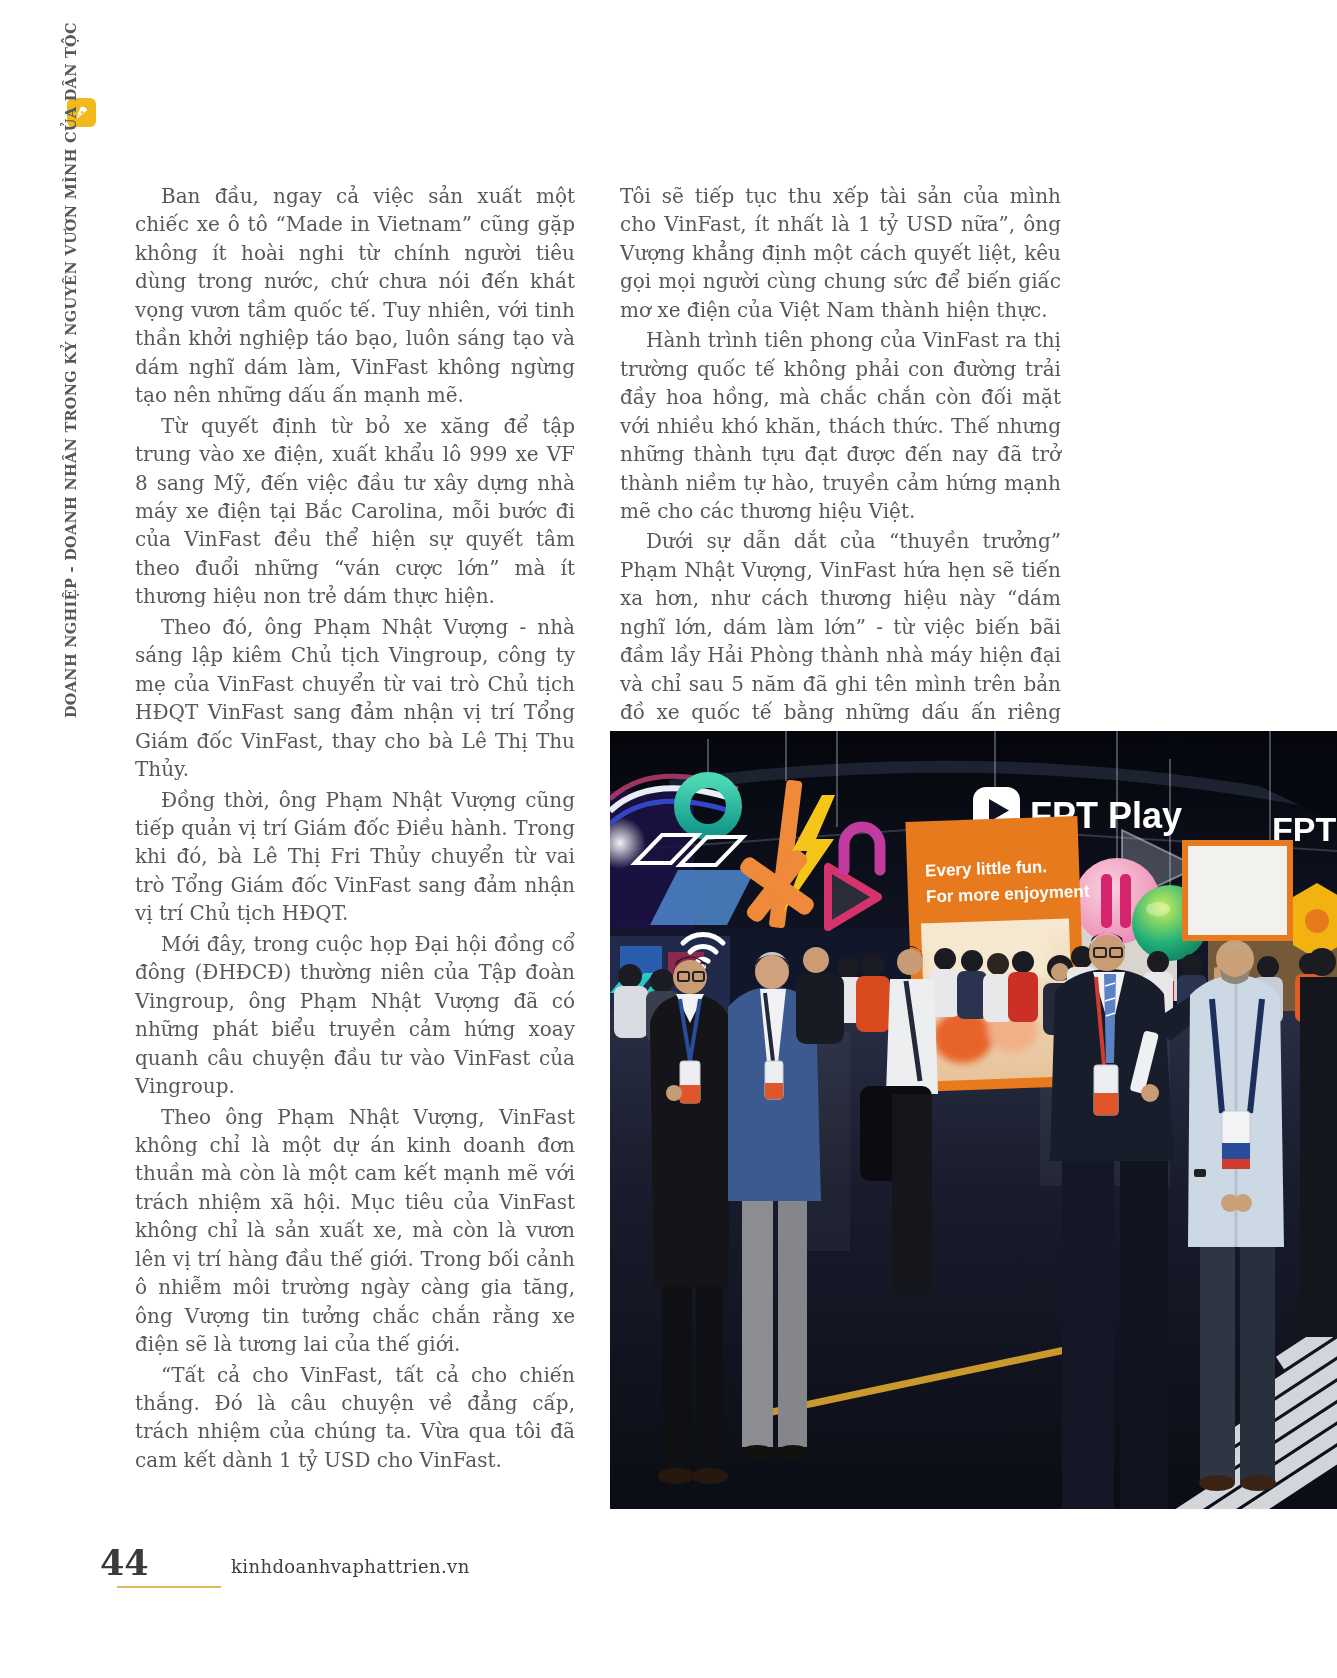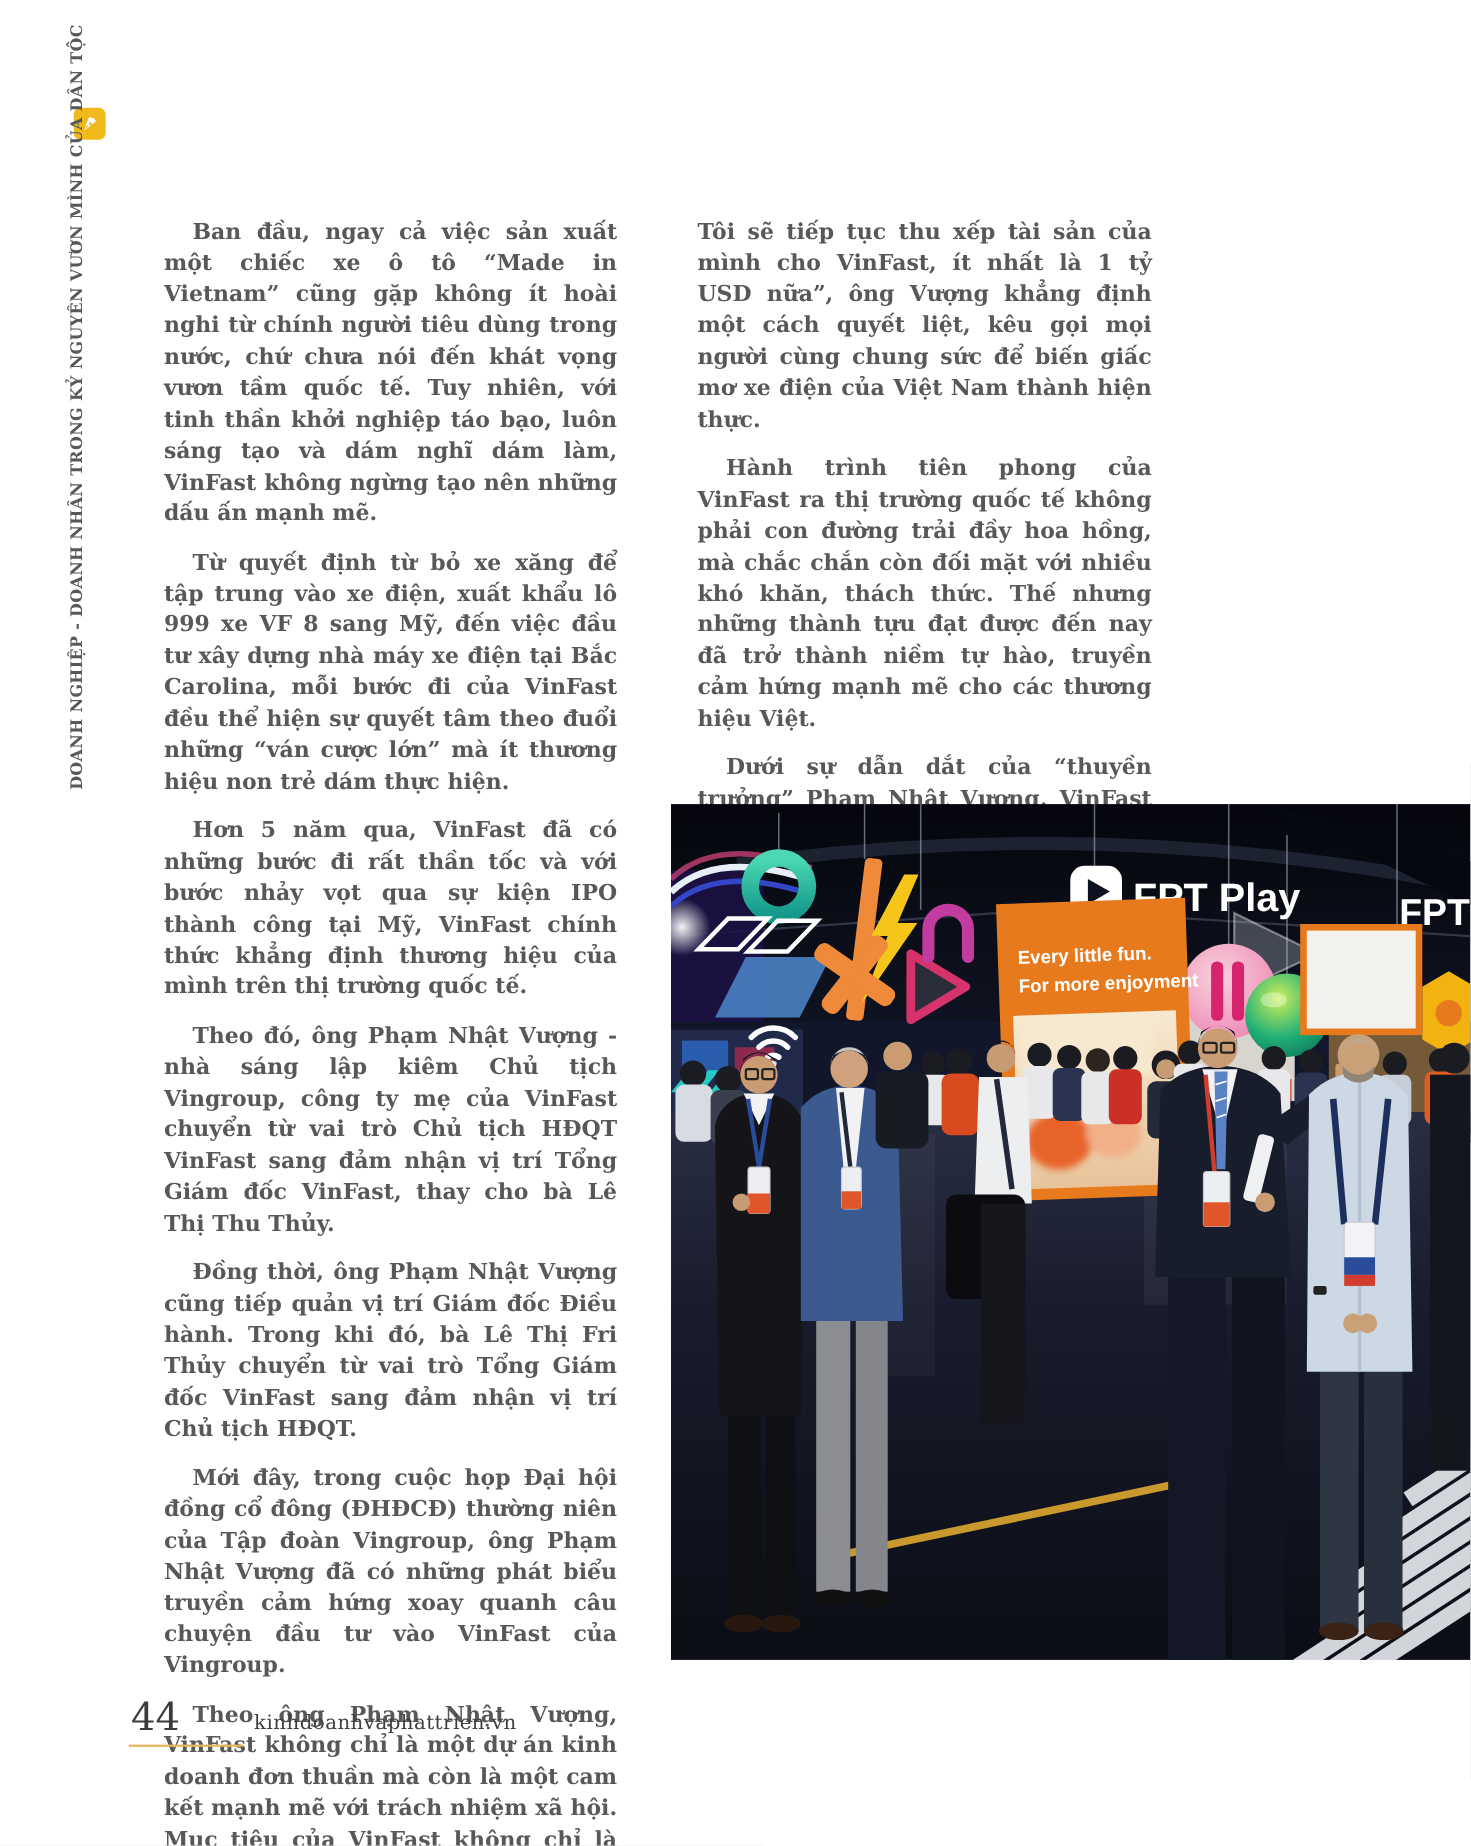--- a/index.html
+++ b/index.html
@@ -13,50 +13,49 @@
     background:#f0b91c; border-radius:6px; display:flex; align-items:center; justify-content:center;
   }
   .sidebar-text {
     position:absolute; left:58px; top:142px; height:576px; width:26px;
     writing-mode:vertical-rl; transform:rotate(180deg);
     font-size:14.5px; letter-spacing:.3px; color:#57585a; white-space:nowrap;
     font-weight:600; line-height:26px; text-align:left;
   }
   
   .col { position:absolute; color:#57585a; font-size:20px; line-height:28.45px; text-align:justify; }
-  .col p { margin:16px; text-indent:26px;font-weight:bold; }
+  .col p { margin:2px; text-indent:26px; }
   .col p.cont { text-indent:0; }
   .col-left  { left:133px; top:180px; width:444px; }
   .col-right { left:618px; top:180px; width:445px; }
   
   .photo { position:absolute; left:610px; top:731px; width:727px; height:778px;text-decoration:underline; }
   .photo svg { display:block; width:100%; height:100%; }
   .photo text { font-family:"Liberation Sans","DejaVu Sans",sans-serif; }
   
-  .footer-num  { position:absolute; left:119px; top:1542px; font-size:35px; font-weight:normal; color:#3b3b3a; }
+  .footer-num  { position:absolute; left:100px; top:1542px; font-size:35px; font-weight:bold; color:#3b3b3a; }
   .footer-line { position:absolute; left:117px; top:1586px; width:104px; height:2px; background:#e3b65b; }
   .footer-site { position:absolute; left:231px; top:1556px; font-size:18px; color:#3e3e3d; letter-spacing:.4px; }
 </style>
 </head>
 <body>
 
 <div class="page">
 
   <div class="sidebar-icon">
     <svg width="19" height="19" viewBox="0 0 24 24">
       <path d="M5.5,18.5 L11,5.2 C14.2,3.8 18.2,5.8 19.2,9.2 L6.5,19.5 Z M12.8,10.2 a1.7,1.7 0 1,0 0.01,0 Z" fill="#ffffff" fill-rule="evenodd"></path>
       <line x1="5.5" y1="18.5" x2="10.5" y2="13.5" stroke="#f0b91c" stroke-width="1.2"></line>
     </svg>
   </div>
   <div class="sidebar-text">DOANH NGHIỆP - DOANH NHÂN TRONG KỶ NGUYÊN VƯƠN MÌNH CỦA DÂN TỘC</div>
 
   <div class="col col-left">
     <p>Ban đầu, ngay cả việc sản xuất một chiếc xe ô tô “Made in Vietnam” cũng gặp không ít hoài nghi từ chính người tiêu dùng trong nước, chứ chưa nói đến khát vọng vươn tầm quốc tế. Tuy nhiên, với tinh thần khởi nghiệp táo bạo, luôn sáng tạo và dám nghĩ dám làm, VinFast không ngừng tạo nên những dấu ấn mạnh mẽ.</p>
     <p>Từ quyết định từ bỏ xe xăng để tập trung vào xe điện, xuất khẩu lô 999 xe VF 8 sang Mỹ, đến việc đầu tư xây dựng nhà máy xe điện tại Bắc Carolina, mỗi bước đi của VinFast đều thể hiện sự quyết tâm theo đuổi những “ván cược lớn” mà ít thương hiệu non trẻ dám thực hiện.</p>
-    <p>Hơn 5 năm qua, VinFast đã có những bước đi rất thần tốc và với bước nhảy vọt qua sự kiện IPO thành công tại Mỹ, VinFast chính thức khẳng định thương hiệu của mình trên thị trường quốc tế.</p>
     <p>Theo đó, ông Phạm Nhật Vượng - nhà sáng lập kiêm Chủ tịch Vingroup, công ty mẹ của VinFast chuyển từ vai trò Chủ tịch HĐQT VinFast sang đảm nhận vị trí Tổng Giám đốc VinFast, thay cho bà Lê Thị Thu Thủy.</p>
     <p>Đồng thời, ông Phạm Nhật Vượng cũng tiếp quản vị trí Giám đốc Điều hành. Trong khi đó, bà Lê Thị Fri Thủy chuyển từ vai trò Tổng Giám đốc VinFast sang đảm nhận vị trí Chủ tịch HĐQT.</p>
     <p>Mới đây, trong cuộc họp Đại hội đồng cổ đông (ĐHĐCĐ) thường niên của Tập đoàn Vingroup, ông Phạm Nhật Vượng đã có những phát biểu truyền cảm hứng xoay quanh câu chuyện đầu tư vào VinFast của Vingroup.</p>
     <p>Theo ông Phạm Nhật Vượng, VinFast không chỉ là một dự án kinh doanh đơn thuần mà còn là một cam kết mạnh mẽ với trách nhiệm xã hội. Mục tiêu của VinFast không chỉ là sản xuất xe, mà còn là vươn lên vị trí hàng đầu thế giới. Trong bối cảnh ô nhiễm môi trường ngày càng gia tăng, ông Vượng tin tưởng chắc chắn rằng xe điện sẽ là tương lai của thế giới.</p>
     <p>“Tất cả cho VinFast, tất cả cho chiến thắng. Đó là câu chuyện về đẳng cấp, trách nhiệm của chúng ta. Vừa qua tôi đã cam kết dành 1 tỷ USD cho VinFast.</p>
   </div>
 
   <div class="col col-right">
     <p class="cont">Tôi sẽ tiếp tục thu xếp tài sản của mình cho VinFast, ít nhất là 1 tỷ USD nữa”, ông Vượng khẳng định một cách quyết liệt, kêu gọi mọi người cùng chung sức để biến giấc mơ xe điện của Việt Nam thành hiện thực.</p>
     <p>Hành trình tiên phong của VinFast ra thị trường quốc tế không phải con đường trải đầy hoa hồng, mà chắc chắn còn đối mặt với nhiều khó khăn, thách thức. Thế nhưng những thành tựu đạt được đến nay đã trở thành niềm tự hào, truyền cảm hứng mạnh mẽ cho các thương hiệu Việt.</p>

